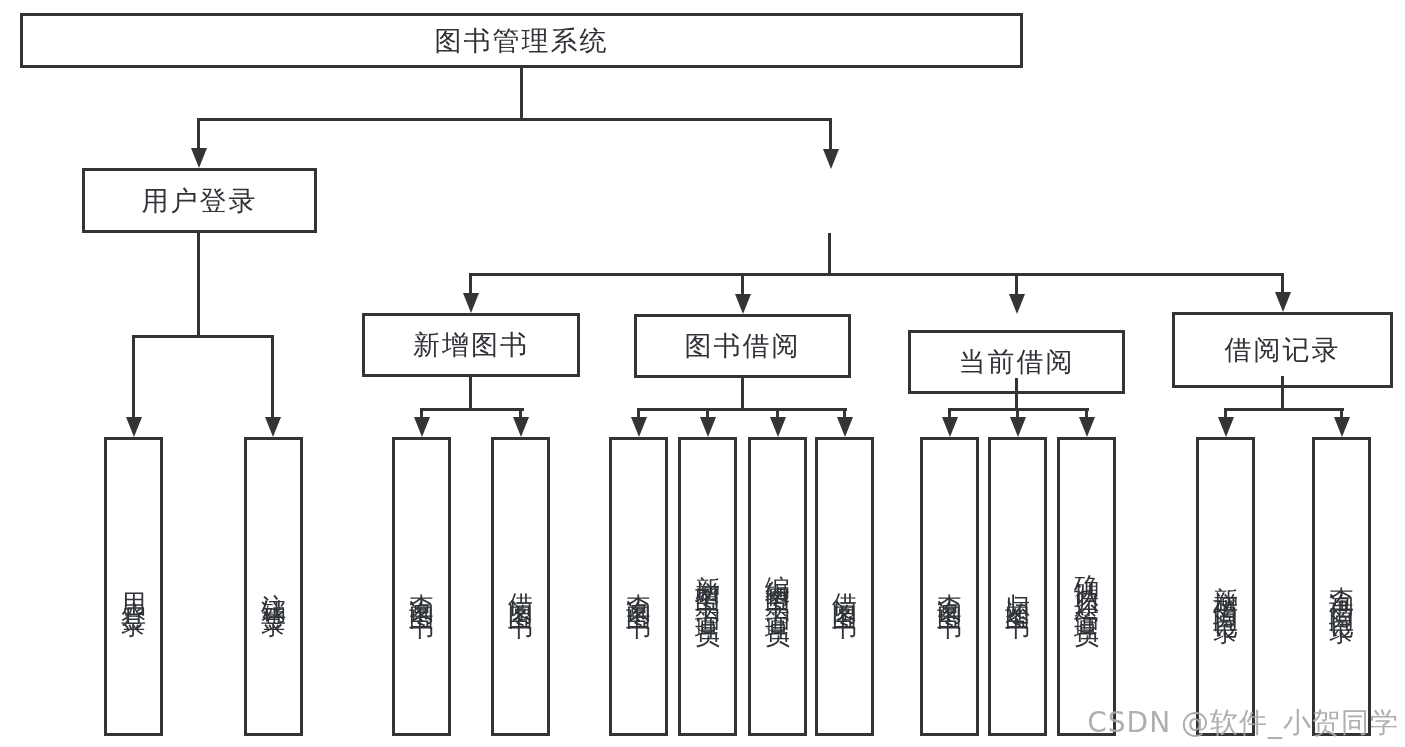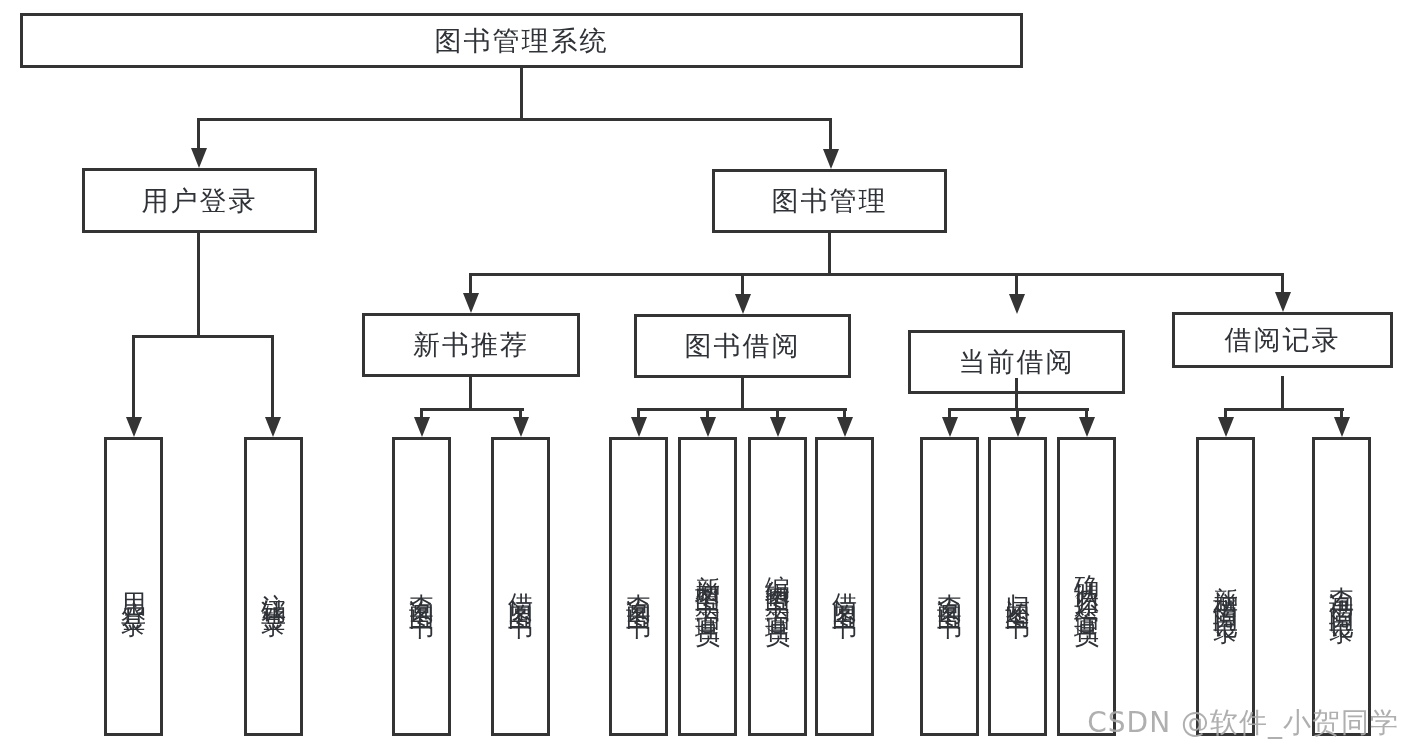--- a/index.html
+++ b/index.html
@@ -37,45 +37,42 @@
     position:absolute;right:6px;bottom:5px;z-index:5;
     color:rgba(168,168,168,0.92);font-size:28px;letter-spacing:1px;white-space:nowrap;
   }
   
   #n-root{left:20px;top:13px;width:1003px;height:55px;}
   #n-login{left:82px;top:168px;width:235px;height:65px;}
   #n-mgmt{left:712px;top:169px;width:235px;height:64px;}
   #n-new{left:362px;top:313px;width:218px;height:64px;}
   #n-borrow{left:634px;top:314px;width:217px;height:64px;}
   #n-current{left:908px;top:314px;width:217px;height:64px;margin-top:16px;}
-  #n-record{left:1172px;top:312px;width:221px;height:56px;}
+  #n-record{left:1172px;top:312px;width:221px;height:76px;}
   #lf-1{left:104px;} #lf-2{left:244px;}
   #lf-3{left:392px;} #lf-4{left:491px;}
   #lf-5{left:609px;} #lf-6{left:678px;} #lf-7{left:748px;} #lf-8{left:815px;}
   #lf-9{left:920px;} #lf-10{left:988px;} #lf-11{left:1057px;}
   #lf-12{left:1196px;} #lf-13{left:1312px;}
 </style>
 </head>
 <body>
 
 <div class="canvas">
 
   <div class="box" id="n-root">
     <span>图书管理系统</span>
   </div>
 
   <div class="box" id="n-login">
     <span>用户登录</span>
   </div>
-  <div class="box" id="n-mgmt">
-    <span>图书管理</span>
-  </div>
 
   <div class="box" id="n-new">
-    <span>新书推荐</span>
+    <span>新增图书</span>
   </div>
   <div class="box" id="n-borrow">
     <span>图书借阅</span>
   </div>
   <div class="box" id="n-current">
     <span>当前借阅</span>
   </div>
   <div class="box" id="n-record">
     <span>借阅记录</span>
   </div>

